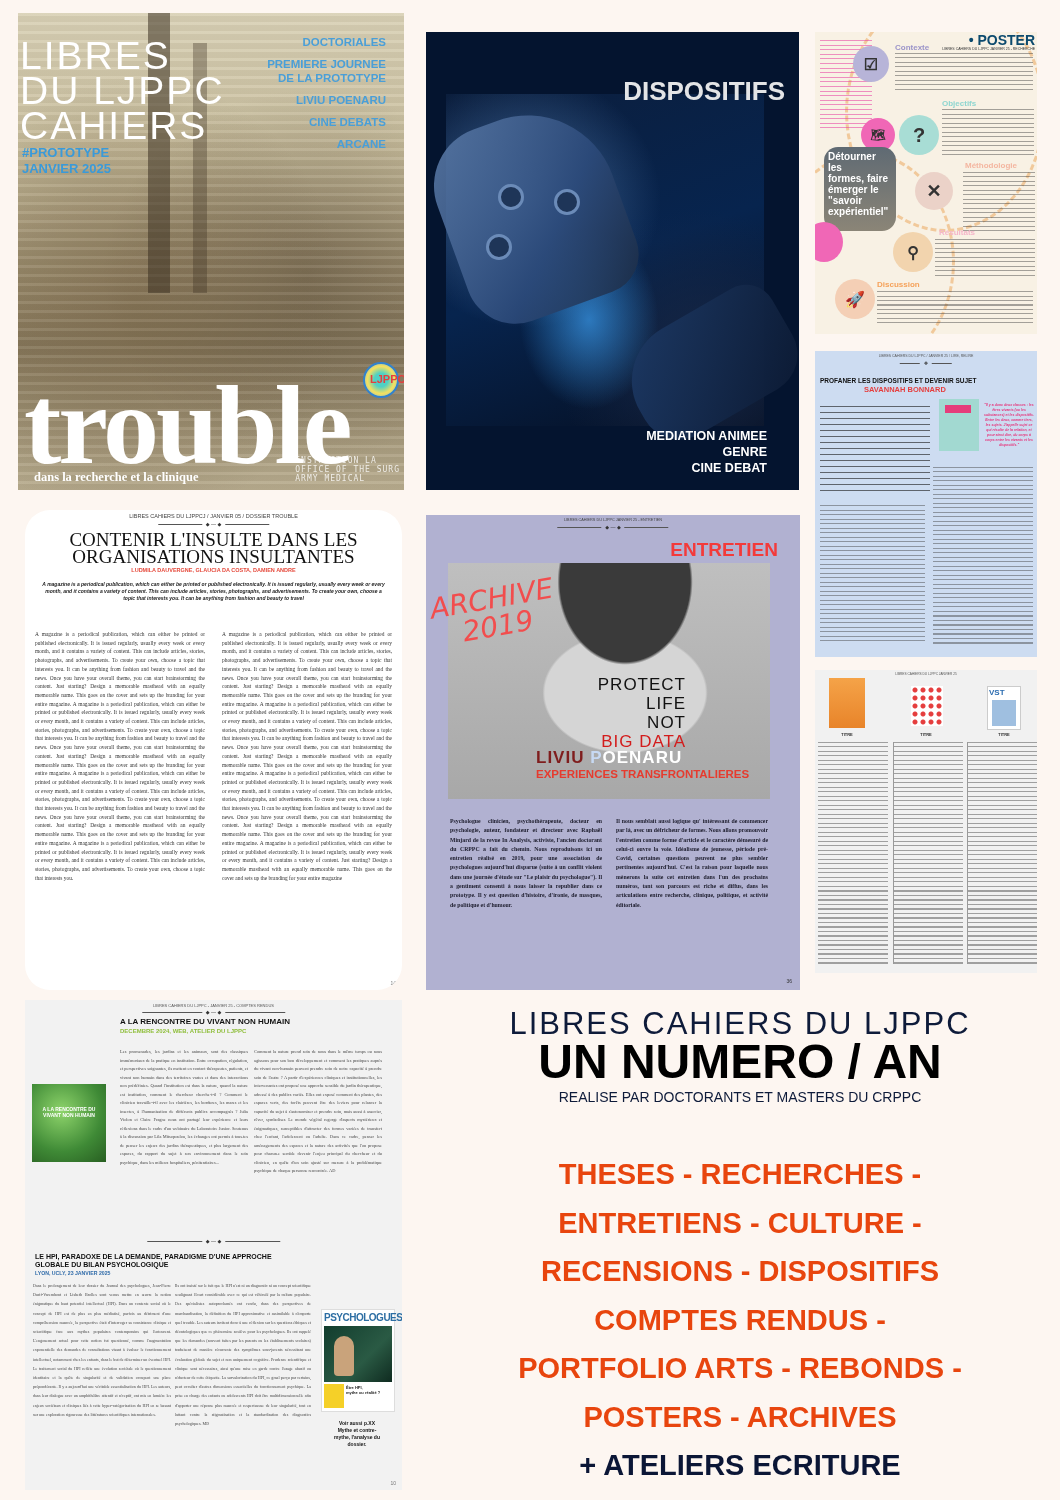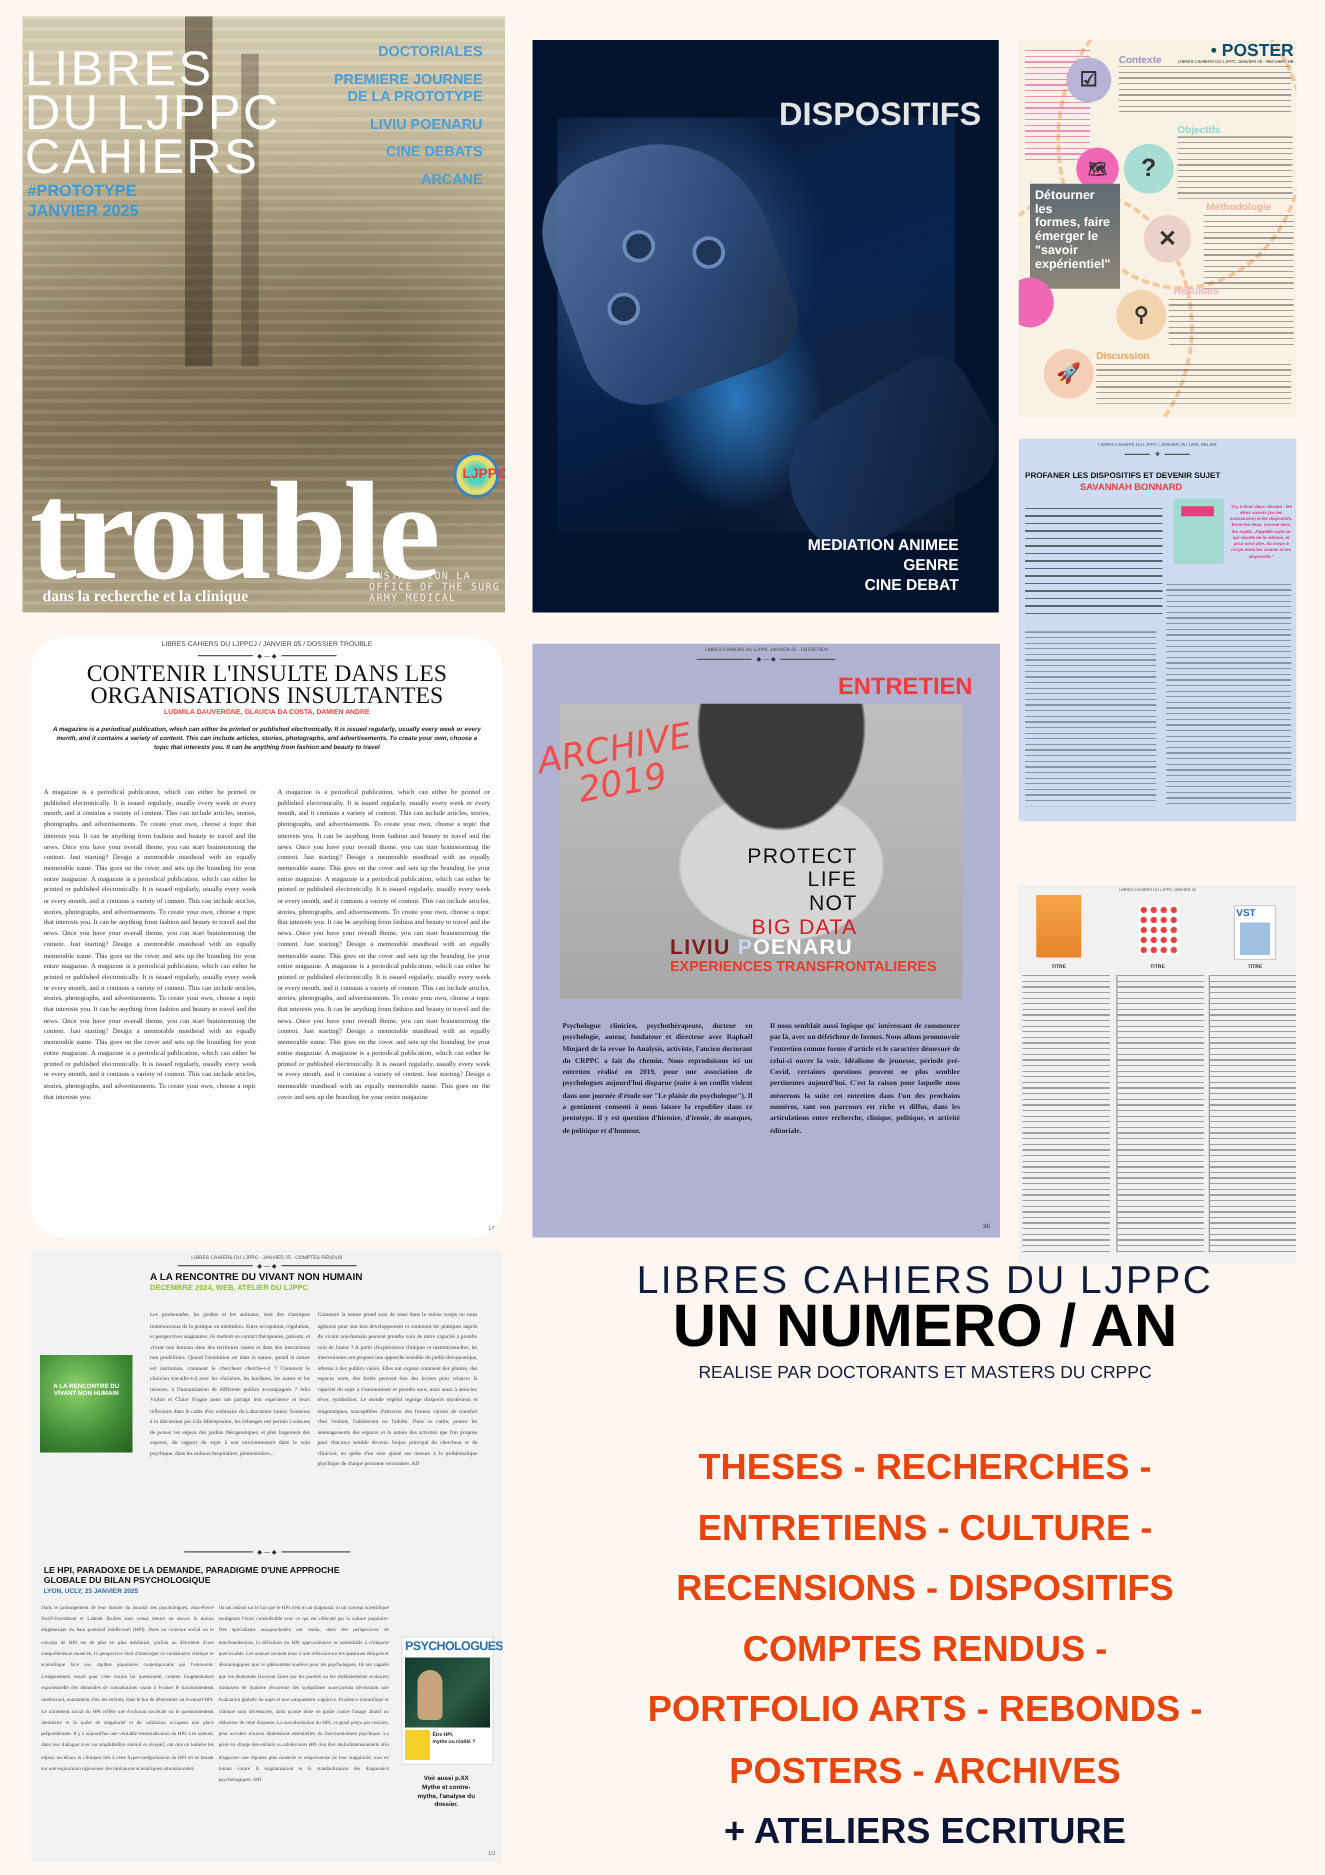--- a/index.html
+++ b/index.html
@@ -47,21 +47,21 @@
   #dispo .subs { position: absolute; right: 32px; top: 396px; color: #fff; font-weight: 700; font-size: 12.5px; text-align: right; line-height: 16px; }
 
   
   #poster { left: 815px; top: 32px; width: 222px; height: 302px; background: #f8f1e4; }
   #poster .ptitle { position: absolute; right: 2px; top: 0; font-weight: 700; font-size: 14px; color: #0c4a6e; }
   #poster .psub { position: absolute; right: 2px; top: 15px; font-size: 3.5px; color: #333; }
   #poster .pinkcol { position: absolute; left: 5px; top: 8px; width: 52px; font-size: 3.5px; line-height: 4.6px; color: #e63ca0; }
   #poster .circle { position: absolute; border-radius: 50%; display: flex; align-items: center; justify-content: center; font-weight: 700; color: #333; }
   #poster .sec { position: absolute; font-weight: 700; font-size: 8px; }
   #poster .bul { position: absolute; font-size: 3.4px; line-height: 4.3px; color: #333; }
-  #poster .ph { position: absolute; left: 9px; top: 115px; width: 72px; height: 84px; background: linear-gradient(#5f6a73, #8b8577); color: #fff; font-weight: 700; font-size: 10px; line-height: 11px; padding: 4px; }
+  #poster .ph { position: absolute; left: 9px; top: 115px; width: 72px; height: 84px; background: linear-gradient(#5f6a73, #8b8577); color: #fff; font-weight: 700; font-size: 10px; line-height: 11px; padding: 4px; border-radius: 14px; }
   #poster .path { position: absolute; border: 3px dashed #f1c99b; border-radius: 50%; }
 
   
   #profaner { left: 815px; top: 351px; width: 222px; height: 306px; background: #cddcf1; }
   #profaner .hdr { position: absolute; left: 0; right: 0; top: 3px; text-align: center; font-size: 3.5px; color: #555; }
   #profaner .t1 { position: absolute; left: 5px; top: 26px; font-weight: 700; font-size: 6.5px; color: #111; }
   #profaner .t2 { position: absolute; left: 5px; top: 34px; font-weight: 700; font-size: 7.5px; color: #e53e3e; padding-left: 44px; }
   #profaner .lead { position: absolute; left: 5px; top: 55px; width: 110px; font-size: 4px; line-height: 6px; font-weight: 700; color: #1a1a1a; }
   #profaner .book { position: absolute; left: 124px; top: 48px; width: 40px; height: 52px; background: #a2d9d1; }
   #profaner .book::before { content: ""; position: absolute; left: 6px; top: 6px; width: 26px; height: 8px; background: #e53e7b; }
@@ -94,21 +94,21 @@
   #entretien .protect { position: absolute; left: 140px; top: 160px; text-align: right; width: 120px; font-size: 17px; line-height: 19px; color: #111; letter-spacing: 1px; }
   #entretien .protect .red { color: #d31c1c; }
   #entretien .name { position: absolute; left: 110px; top: 233px; font-weight: 700; font-size: 17px; color: #fff; letter-spacing: 1px; }
   #entretien .name .p { color: #c7d9f3; }
   #entretien .name .light { color: #7f1d1d; }
   #entretien .exp { position: absolute; left: 110px; top: 253px; font-weight: 700; font-size: 11.5px; color: #e63b2e; }
   #entretien .col { position: absolute; top: 302px; width: 152px; font-size: 5.8px; line-height: 9.3px; font-weight: 700; color: #1c1c2c; text-align: justify; }
   #entretien .pg { position: absolute; right: 8px; bottom: 6px; font-size: 5px; color: #333; }
 
   
-  #recens { left: 815px; top: 708px; width: 222px; height: 303px; background: #f1f1f1; }
+  #recens { left: 815px; top: 670px; width: 222px; height: 303px; background: #f1f1f1; }
   #recens .hdr { position: absolute; left: 0; right: 0; top: 2px; text-align: center; font-size: 3.2px; color: #555; }
   #recens .bk { position: absolute; top: 8px; }
   #recens .ttl { position: absolute; top: 62px; font-size: 4px; font-weight: 700; color: #333; width: 60px; text-align: center; }
   #recens .colr { position: absolute; top: 72px; width: 70px; height: 222px; font-size: 3.3px; line-height: 4.6px; color: #444; }
 
   
   #vivant { left: 25px; top: 1000px; width: 377px; height: 490px; background: #f2f2f2; }
   #vivant .hdr { position: absolute; left: 0; right: 0; top: 3px; text-align: center; font-size: 4px; color: #555; }
   #vivant .t1 { position: absolute; left: 95px; top: 17px; font-weight: 700; font-size: 8px; color: #111; }
   #vivant .t1b { position: absolute; left: 95px; top: 28px; font-weight: 700; font-size: 6px; color: #8fbe3b; }

